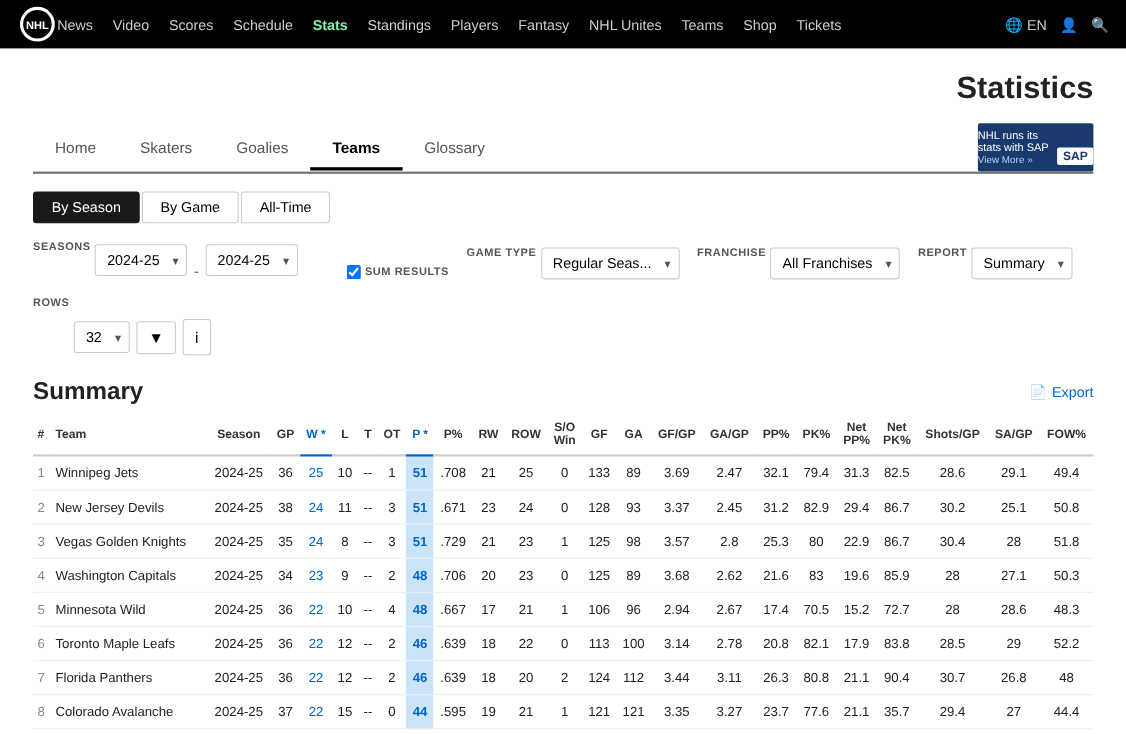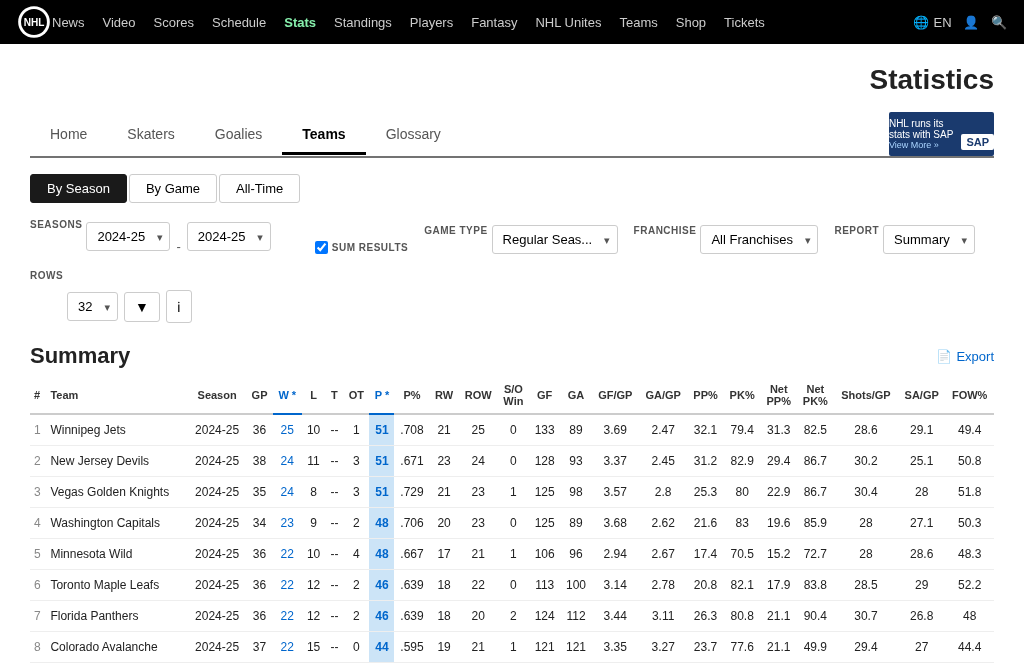--- a/index.html
+++ b/index.html
@@ -419,21 +419,21 @@
             <td>19</td>
             <td>21</td>
             <td>1</td>
             <td>121</td>
             <td>121</td>
             <td>3.35</td>
             <td>3.27</td>
             <td>23.7</td>
             <td>77.6</td>
             <td>21.1</td>
-            <td>49.9</td>
+            <td>35.7</td>
             <td>29.4</td>
             <td>27</td>
             <td>44.4</td>
           </tr>
         </tbody>
     </table>
   </div>
 </div>
 
 </body></html>

